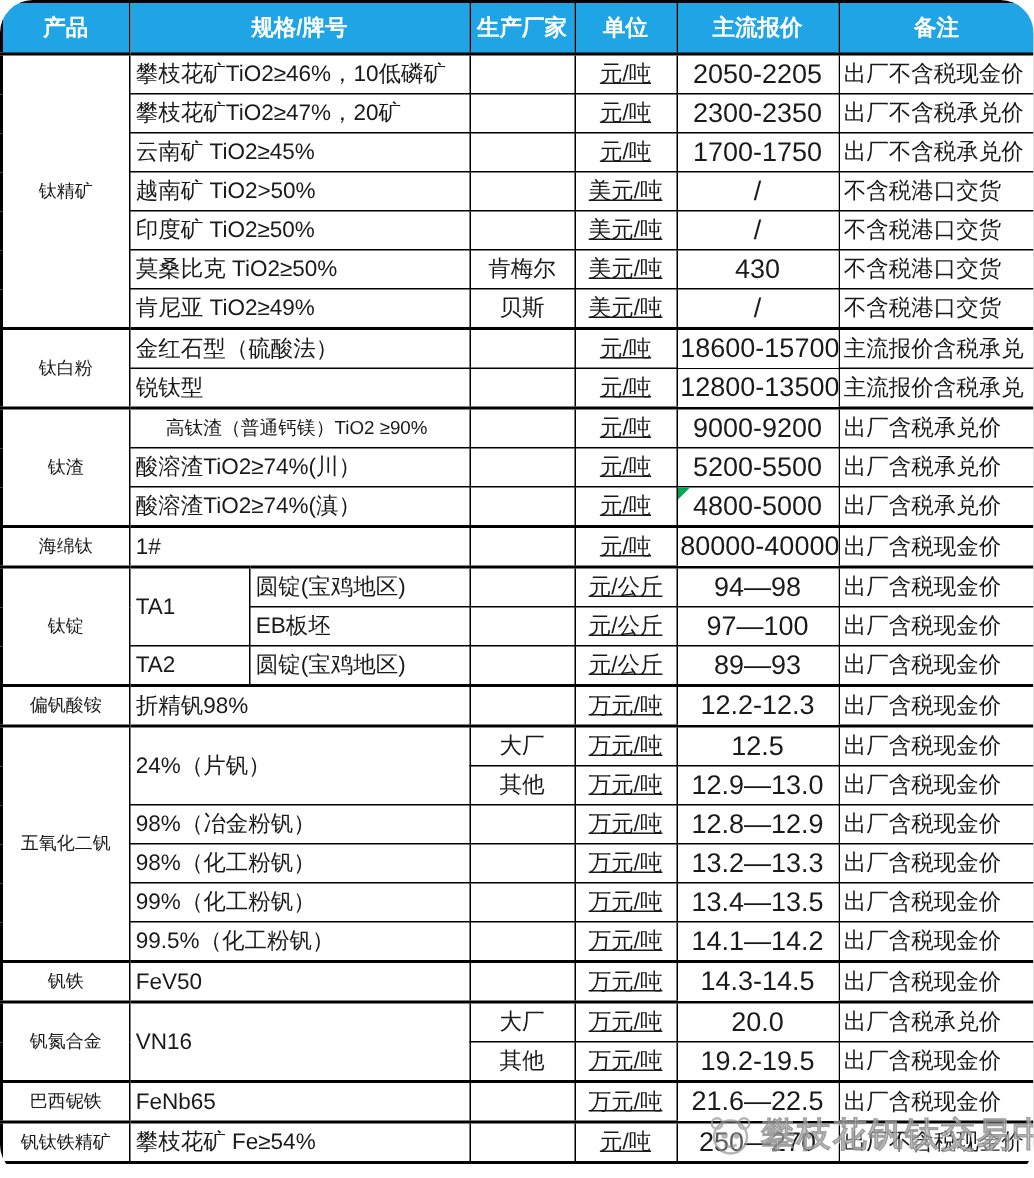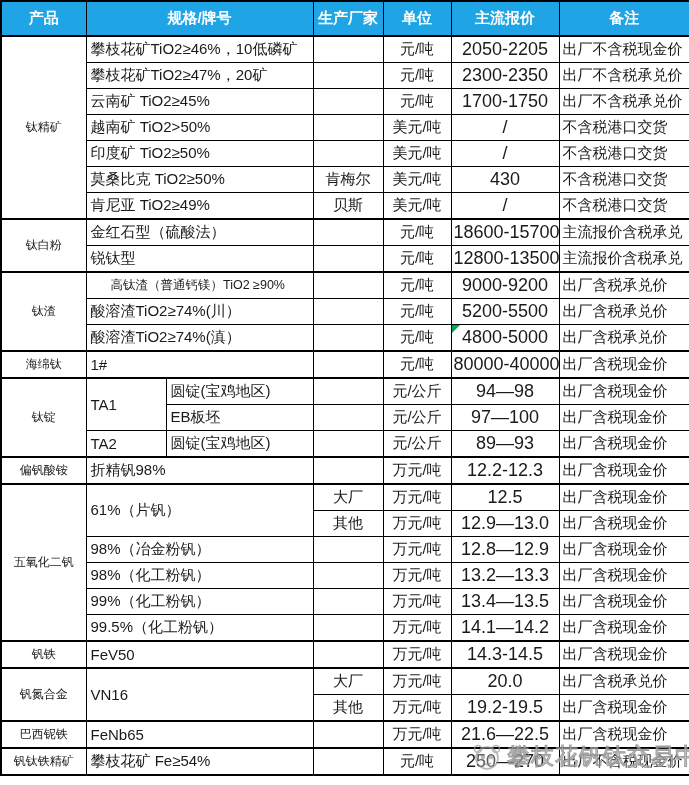--- a/index.html
+++ b/index.html
@@ -3,20 +3,21 @@
 <meta charset="utf-8">
 <style>
   html,body { margin:0; padding:0; background:#ffffff; }
   .page {
     position: relative;
     width: 689px;
     height: 785px;
     background: #ffffff;
     font-family: "Liberation Sans", "DejaVu Sans", sans-serif;
     overflow: hidden;
+    border-radius: 22px;
   }
   table.price-table {
     border-collapse: collapse;
     table-layout: fixed;
     width: 689px;
     border: 2px solid #000;
   }
   .price-table th, .price-table td {
     border: 1px solid #000;
     overflow: hidden;
@@ -38,21 +39,21 @@
     padding: 0 2px;
     background: #ffffff;
   }
   tr.sec-first td { border-top-width: 2px; }
   td.product { text-align: center; font-size: 12px; }
   td.spec   { text-align: left; padding-left: 4px; }
   td.spec.small { font-size: 12.5px; padding-left: 24px; }
   td.spec-a { text-align: left; padding-left: 4px; margin-left: 11px; }
   td.spec-b { text-align: left; padding-left: 4px; }
   td.maker  { text-align: center; }
-  td.unit   { text-align: center; }
+  td.unit   { text-align: center; text-decoration: underline; }
   td.price  { text-align: center; position: relative; font-size: 18px; }
   td.note   { text-align: left; padding-left: 3px; margin-left: 36px; }
   .flag {
     position: absolute;
     top: 0; left: 0;
     width: 0; height: 0;
     border-top: 8px solid #00A651;
     border-right: 8px solid transparent;
   }
   .watermark {
@@ -222,21 +223,21 @@
         <tr class="sec-first">
           <td class="product" rowspan="1">偏钒酸铵</td>
           <td class="spec" colspan="2">折精钒98%</td>
           <td class="maker"></td>
           <td class="unit">万元/吨</td>
           <td class="price"><span>12.2-12.3</span></td>
           <td class="note">出厂含税现金价</td>
         </tr>
         <tr class="sec-first">
           <td class="product" rowspan="6">五氧化二钒</td>
-          <td class="spec" colspan="2" rowspan="2">61%（片钒）</td>
+          <td class="spec" colspan="2" rowspan="2">24%（片钒）</td>
           <td class="maker">大厂</td>
           <td class="unit">万元/吨</td>
           <td class="price"><span>12.5</span></td>
           <td class="note">出厂含税现金价</td>
         </tr>
         <tr>
           <td class="maker">其他</td>
           <td class="unit">万元/吨</td>
           <td class="price"><span>12.9—13.0</span></td>
           <td class="note">出厂含税现金价</td>

